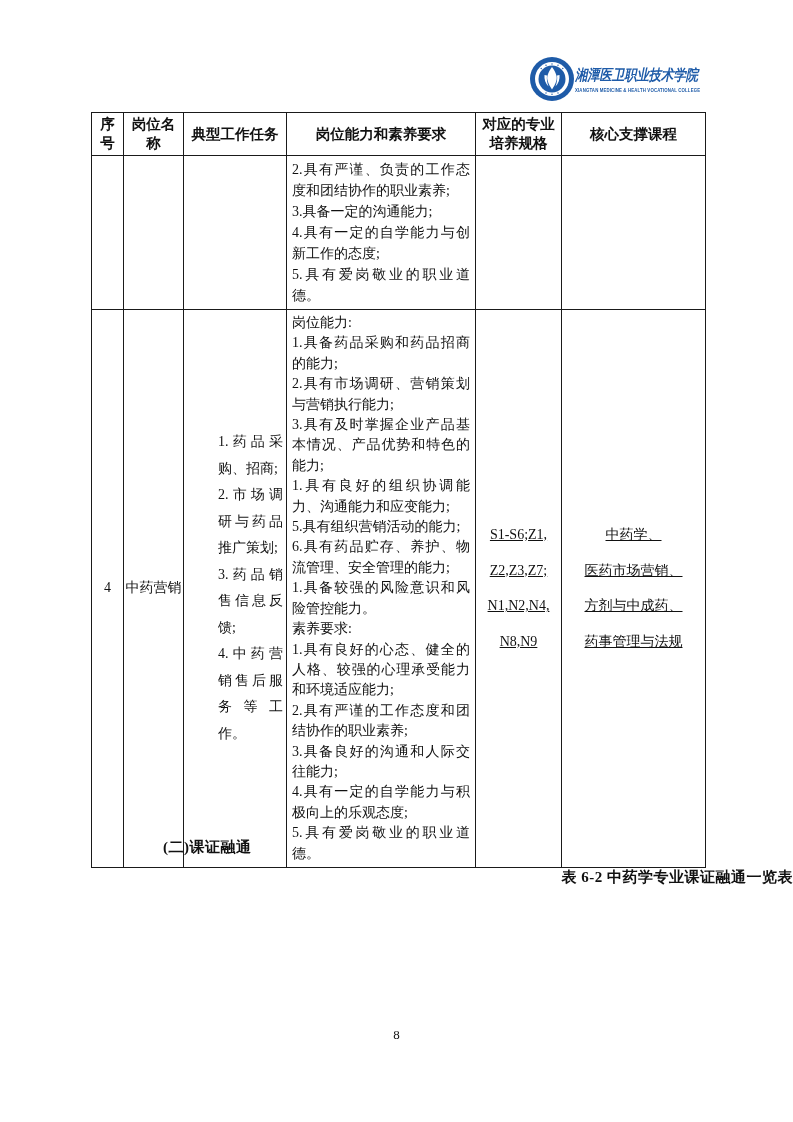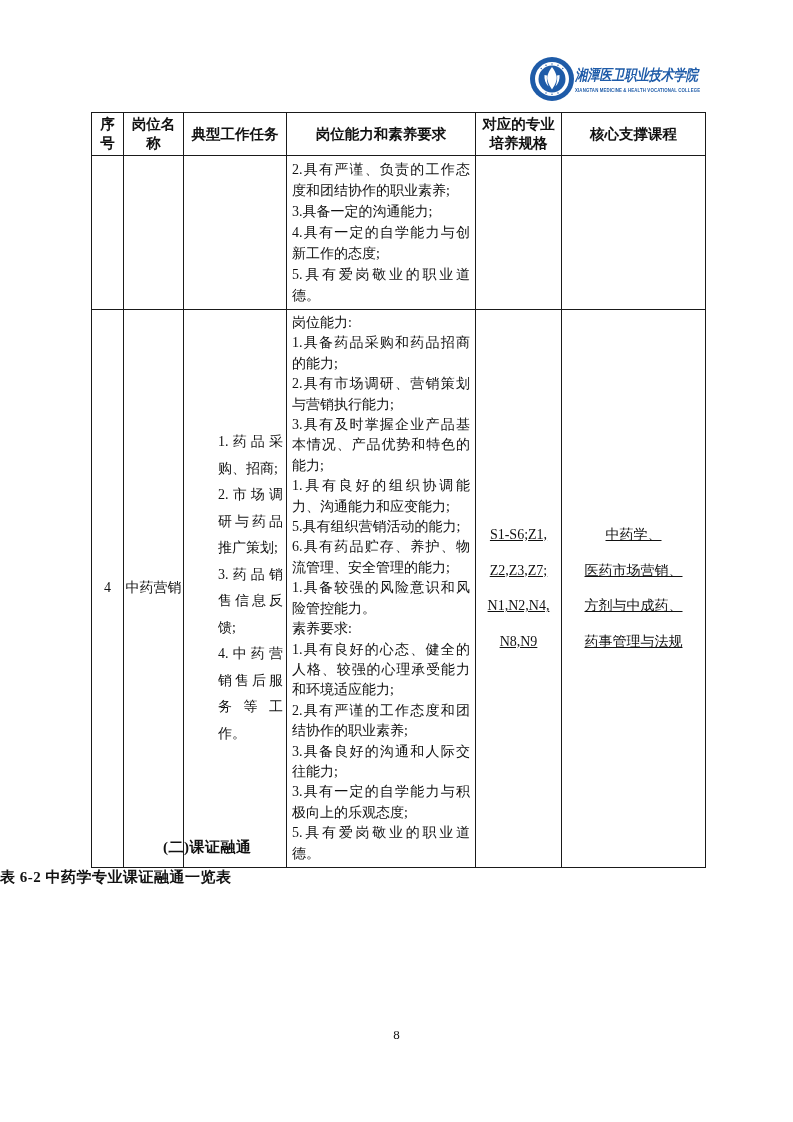--- a/index.html
+++ b/index.html
@@ -44,21 +44,21 @@
   .t2 td { vertical-align:middle; line-height:21px; }
   .t2 .cert-cell { text-align:center; padding:2px 4px; }
   .t2 .fuse-cell { text-align:justify; text-justify:inter-character; padding:4px 7px; vertical-align:middle; }
   
   .sec-heading {
     position:absolute; left:121px; top:838px;
     font-size:15px; font-weight:bold; letter-spacing:0.5px;margin-left:42px;
   }
   .tbl-caption {
     position:absolute; left:0; top:868px; width:100%;
-    text-align:left; font-size:15px; font-weight:bold; letter-spacing:0.5px;
+    text-align:right; font-size:15px; font-weight:bold; letter-spacing:0.5px;
   }
   .page-num {
     position:absolute; left:0; top:1027px; width:100%;
     text-align:center; font-size:13px;
   }
 </style>
 </head>
 <body>
 
 <div class="page">
@@ -132,21 +132,21 @@
         <div class="just">2.具有市场调研、营销策划与营销执行能力;</div>
         <div class="just">3.具有及时掌握企业产品基本情况、产品优势和特色的能力;</div>
         <div class="just">1.具有良好的组织协调能力、沟通能力和应变能力;</div>
         <div class="just">5.具有组织营销活动的能力;</div>
         <div class="just">6.具有药品贮存、养护、物流管理、安全管理的能力;</div>
         <div class="just">1.具备较强的风险意识和风险管控能力。</div>
         <div>素养要求:</div>
         <div class="just">1.具有良好的心态、健全的人格、较强的心理承受能力和环境适应能力;</div>
         <div class="just">2.具有严谨的工作态度和团结协作的职业素养;</div>
         <div class="just">3.具备良好的沟通和人际交往能力;</div>
-        <div class="just">3.具有一定的自学能力与积极向上的乐观态度;</div>
+        <div class="just">4.具有一定的自学能力与积极向上的乐观态度;</div>
         <div class="just">5.具有爱岗敬业的职业道德。</div>
       </td>
       <td class="cell-center wide-lines">
         <div>S1-S6;Z1,</div>
         <div>Z2,Z3,Z7;</div>
         <div>N1,N2,N4,</div>
         <div>N8,N9</div>
       </td>
       <td class="cell-center wide-lines">
         <div>中药学、</div>

